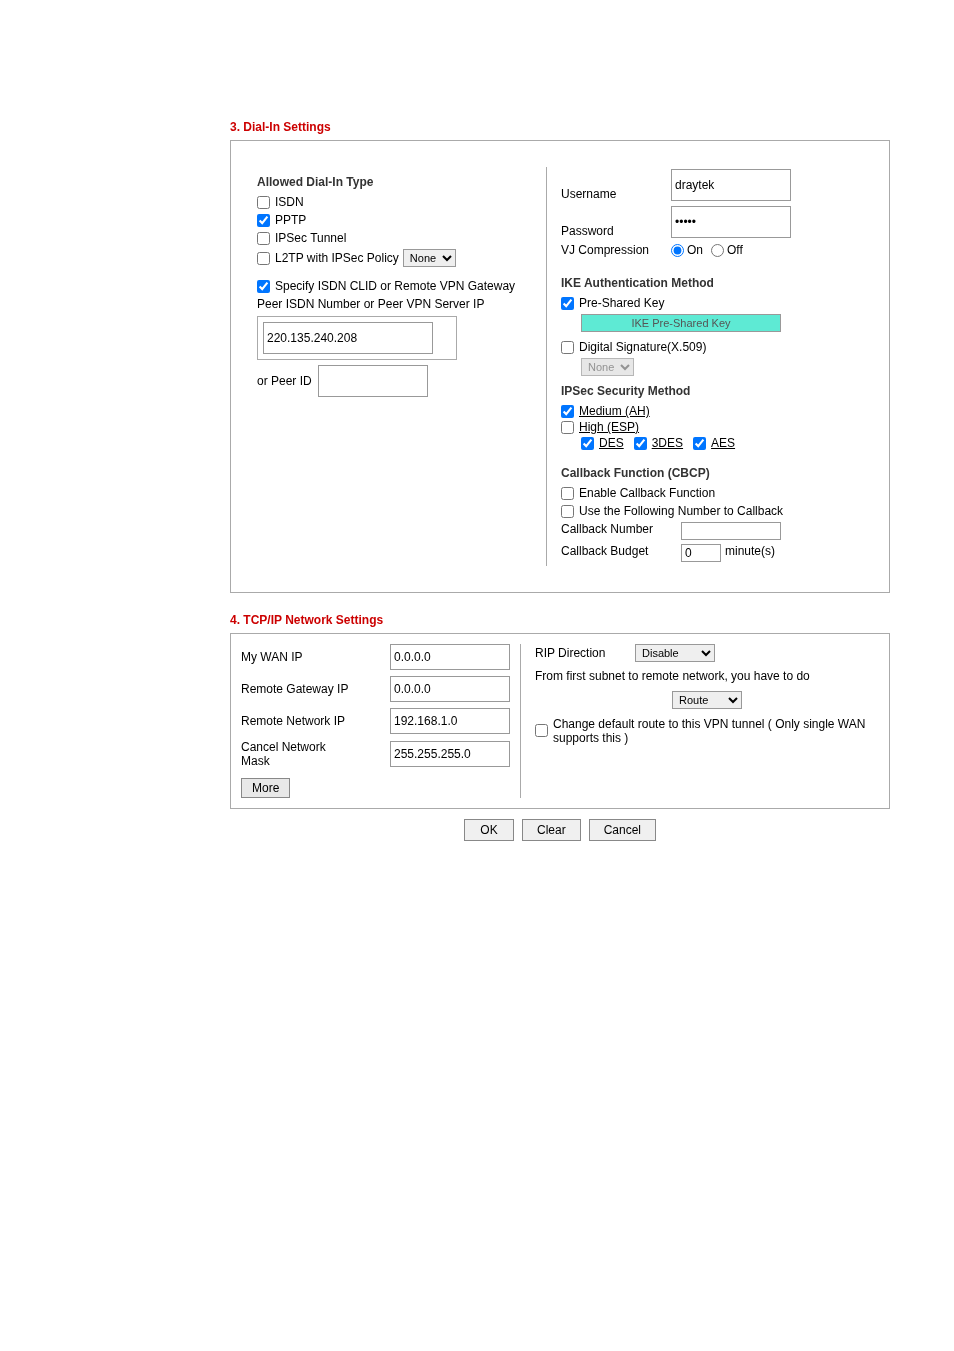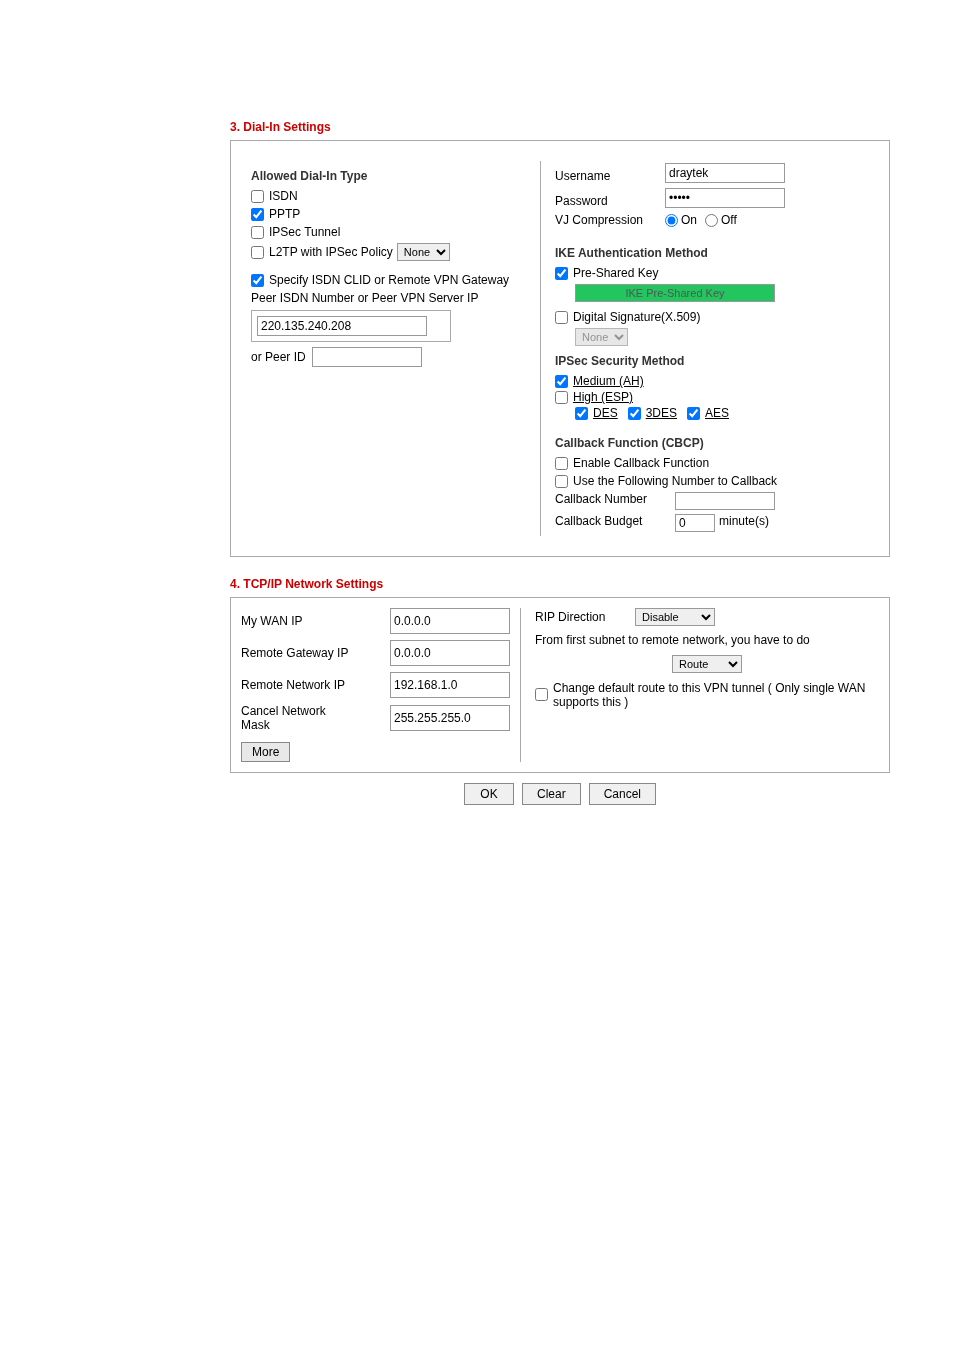--- a/index.html
+++ b/index.html
@@ -11,21 +11,21 @@
       padding: 20px;
     }
     .section-title {
       color: #cc0000;
       font-weight: bold;
       font-size: 12px;
       margin-bottom: 6px;
     }
     .section-box {
       border: 1px solid #aaa;
-      padding: 20px;
+      padding: 26px;
       margin-bottom: 20px;
       background: #fff;
     }
     .two-col {
       display: flex;
       gap: 0;
     }
     .left-panel {
       width: 290px;
       border-right: 1px solid #aaa;
@@ -51,21 +51,21 @@
     }
     .field-label {
       width: 110px;
       font-size: 12px;
       color: #000;
     }
     .field-input {
       font-size: 12px;
       border: 1px solid #999;
       padding: 1px 3px;
-      height: 20px;
+      height: 32px;
       width: 120px;
     }
     .checkbox-row {
       display: flex;
       align-items: center;
       margin-bottom: 4px;
       font-size: 12px;
     }
     .checkbox-row input[type="checkbox"] {
       margin-right: 5px;
@@ -87,21 +87,21 @@
       margin: 5px 0;
       width: 200px;
     }
     .peer-id-row {
       display: flex;
       align-items: center;
       margin-top: 4px;
       font-size: 12px;
     }
     .ike-pre-shared-key {
-      background: #22c55e;
+      background: #5eead4;
       border: 1px solid #999;
       color: #555;
       font-size: 11px;
       padding: 2px 6px;
       height: 18px;
       width: 200px;
       margin-bottom: 4px;
     }
     .ipsec-checkboxes {
       font-size: 12px;

